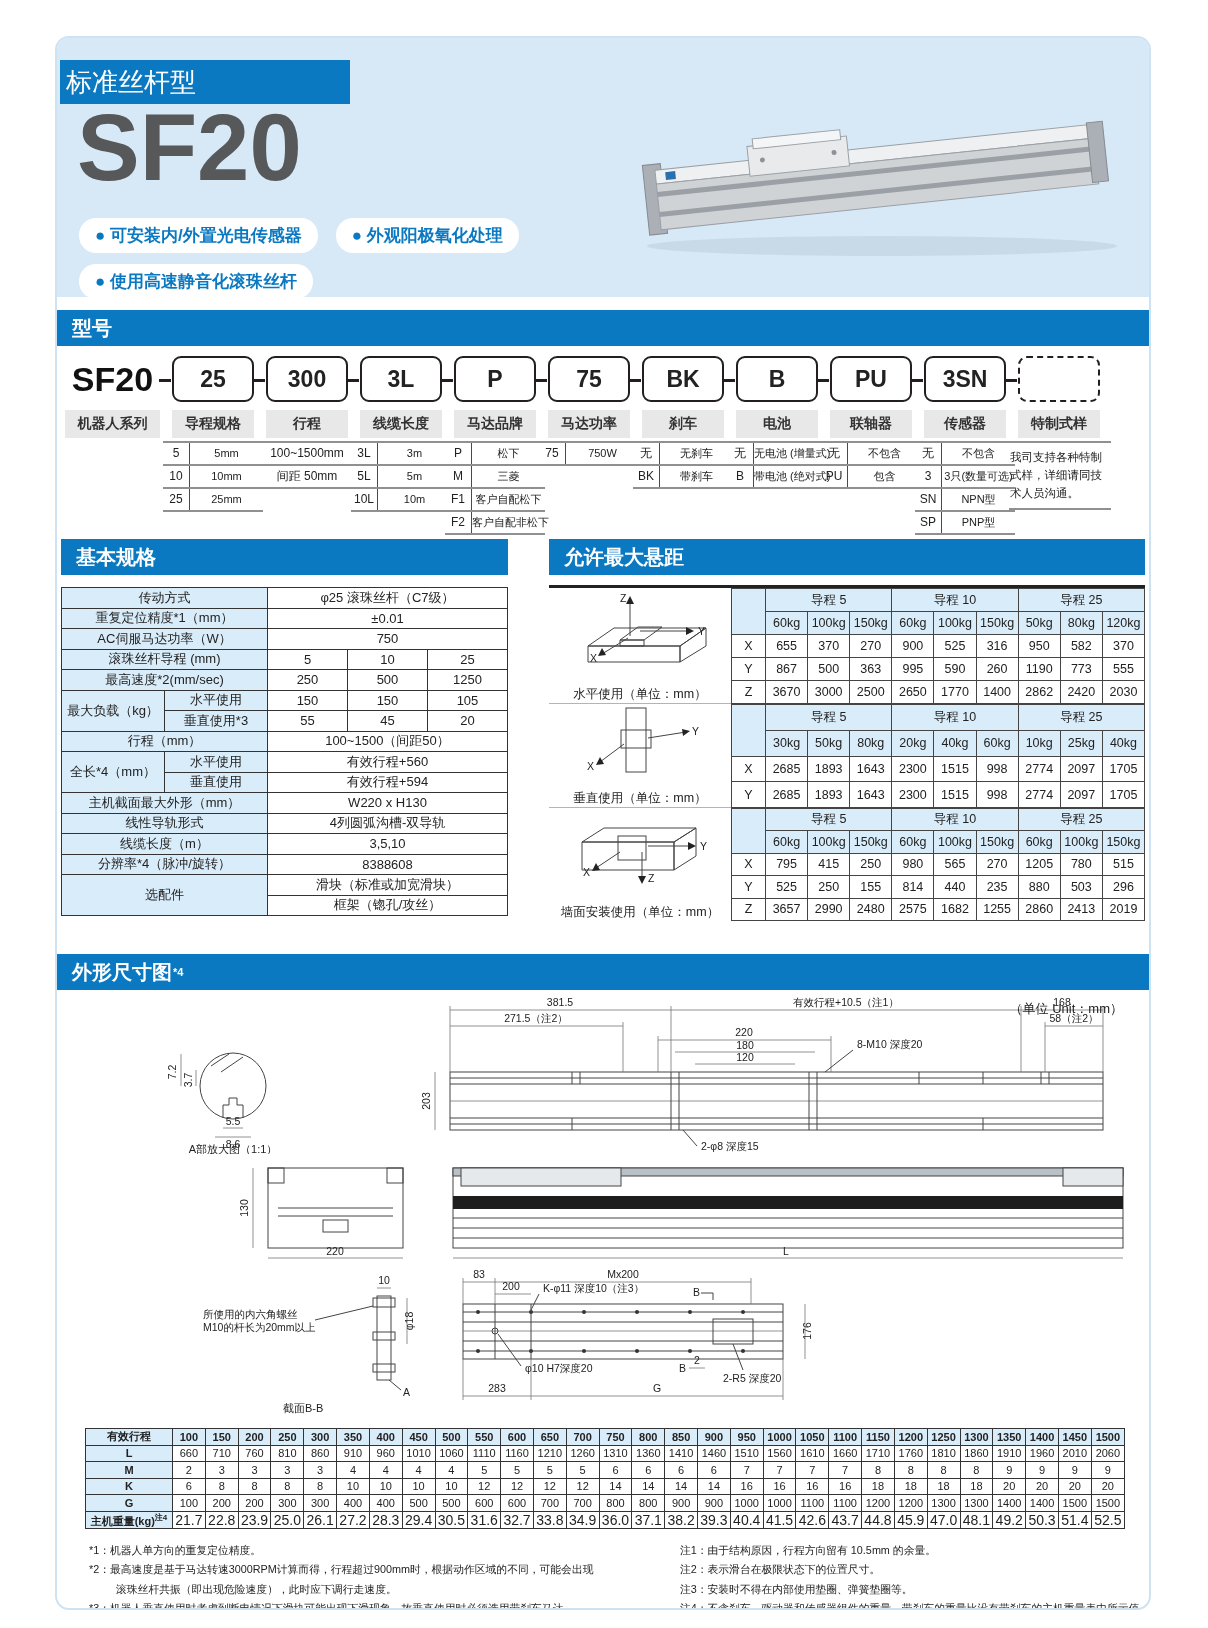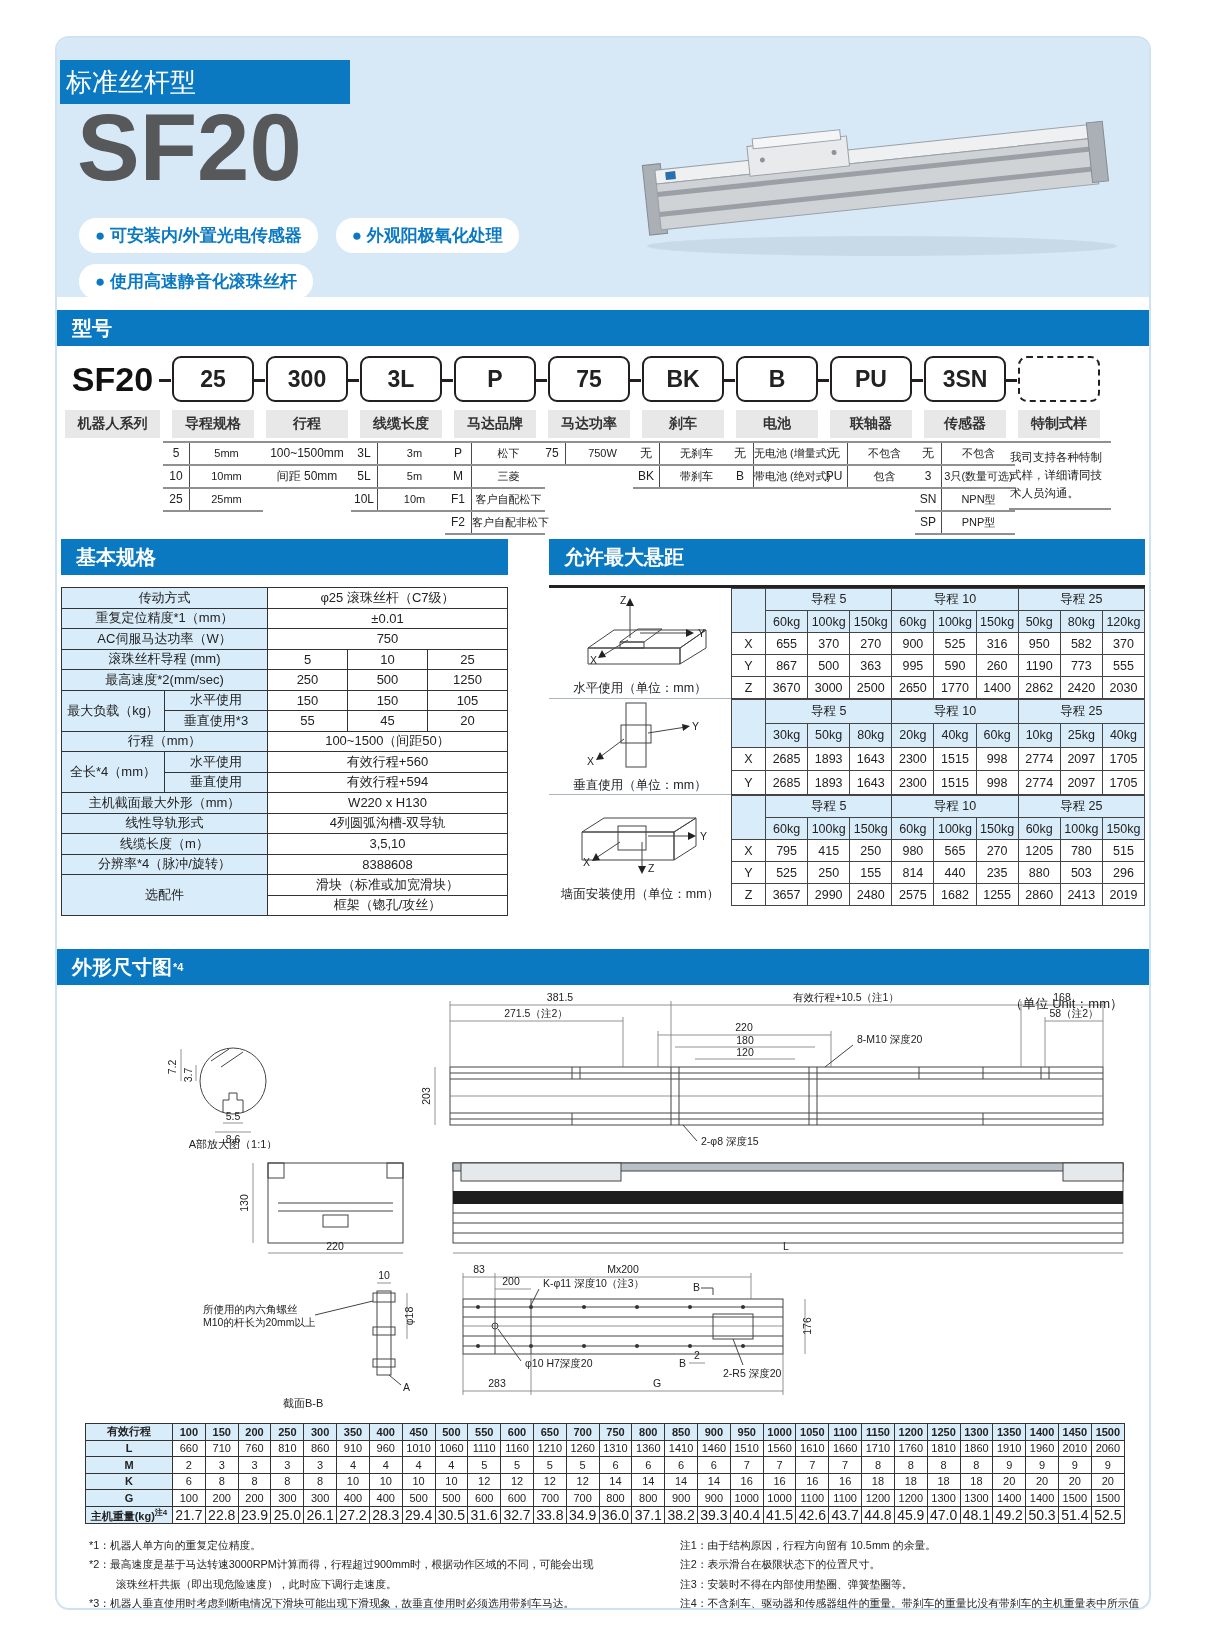--- a/index.html
+++ b/index.html
@@ -48,21 +48,21 @@
   .spec-col-l{width:447px;}
   .spec-col-r{width:596px;}
   .spec-table{border-collapse:collapse;width:447px;margin-top:12px;table-layout:fixed;}
   .spec-table td{border:1px solid #333;font-size:13px;text-align:center;height:19.5px;
                  padding:0 2px;background:#fff;}
   .spec-table td.lab{background:#d9ecf9;}
   .ovh-wrap{margin-top:10px;border-top:3px solid #222;display:grid;grid-template-columns:182px 1fr;}
   .diag-cell{border-bottom:1px solid #aab7c0;display:flex;flex-direction:column;
              align-items:center;justify-content:center;}
   .diag-cell.last{border-bottom:none;}
-  .diag-cap{font-size:12.5px;color:#222;margin-top:2px;}
+  .diag-cap{font-size:12.5px;color:#222;margin-top:10px;}
   .ovh{border-collapse:collapse;table-layout:fixed;width:100%;}
   .ovh th,.ovh td{border:1px solid #444;font-size:12.5px;font-weight:normal;text-align:center;
                   height:21px;padding:0;}
   .ovh th{background:#d9ecf9;}
   .ovh th.corner{width:33px;}
   .ovh th.rl{background:#fff;}
   
   .dims-sec{margin-top:33px;}
   .draw-area{position:relative;padding:4px 0 0 26px;}
   .unit-label{position:absolute;right:26px;top:10px;font-size:13px;color:#222;}

